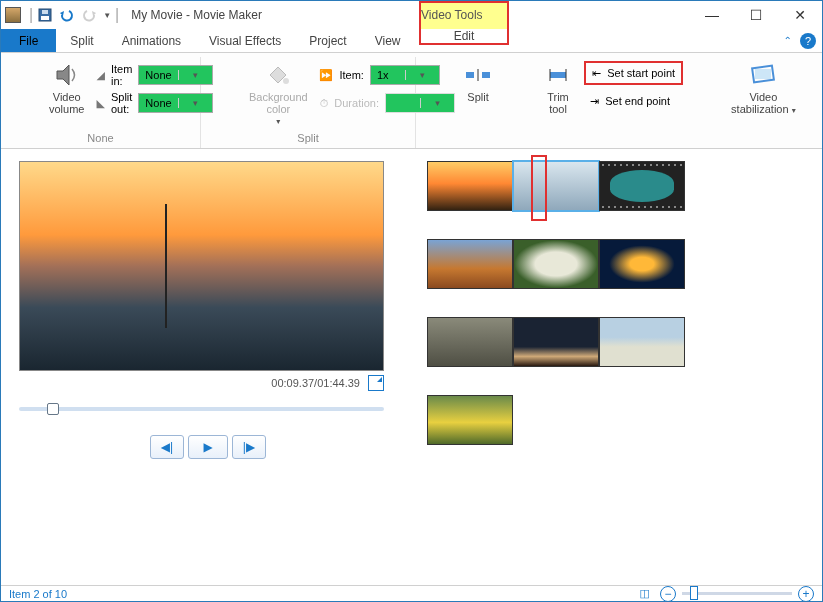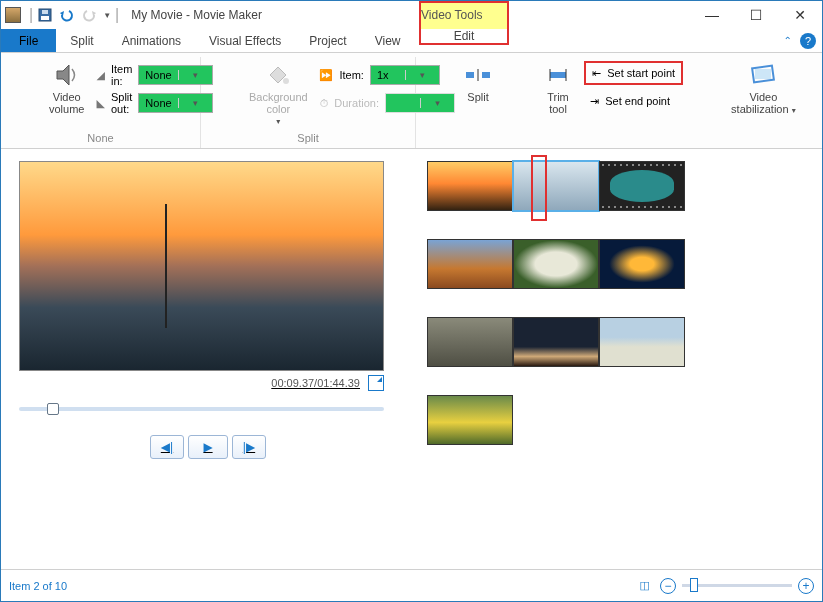--- a/index.html
+++ b/index.html
@@ -35,21 +35,21 @@
 .icon-lg { width: 28px; height: 28px; display:flex; align-items:center; justify-content:center; }
 
 .field-row { display:flex; align-items:center; gap:6px; font-size:11px; height:24px; }
 .combo { display:flex; align-items:center; border:1px solid #aaa; background:#22c55e; height:20px; }
 .combo span { padding: 0 6px; min-width:34px; font-size:11px; }
 .combo .arrow { width:14px; border-left:1px solid #ccc; text-align:center; font-size:9px; color:#555; }
 
 .hl-btn { border: 2px solid #e03030; padding: 2px 6px; display:flex; align-items:center; gap:6px; height:24px; cursor:pointer; font-size:11px; }
 
 
-.main { display:flex; height: calc(100% - 28px - 24px - 96px - 24px); text-decoration: underline; }
+.main { display:flex; height: calc(100% - 28px - 24px - 96px - 24px); }
 .preview-pane { width: 414px; padding: 12px 18px; display:flex; flex-direction:column; }
 .preview { width: 365px; height: 210px; border:1px solid #888; background: linear-gradient(to bottom,#ffd98a 0%,#ff9a3c 35%,#a37058 50%,#3a4a58 70%,#1a2630 100%); position:relative; }
 .preview::after{ content:""; position:absolute; left:40%; top:20%; width:2px; height:60%; background:#222; }
 .time-row { display:flex; justify-content:flex-end; align-items:center; gap:8px; margin-top:4px; font-size:11px; color:#555; width:365px;}
 .fs-icon { width:16px; height:16px; border:1px solid #1979ca; position:relative; }
 .fs-icon::after{content:""; position:absolute; right:1px; top:1px; width:0;height:0; border-left:5px solid transparent; border-bottom:5px solid #1979ca;}
 .seek { width:365px; height:16px; margin-top:10px; position:relative; }
 .seek-track { height:4px; background:#d0dff0; position:absolute; top:6px; left:0; right:0; border-radius:2px;}
 .seek-thumb { width:12px; height:12px; background:#fff; border:1px solid #678; border-radius:2px; position:absolute; top:2px; left:28px;}
 .play-ctrl { display:flex; gap:4px; justify-content:center; margin-top:18px;}
@@ -58,21 +58,21 @@
 .timeline-pane { flex:1; padding: 12px 12px; overflow:hidden;}
 .clip-row { display:flex; gap:0; margin-bottom:28px; }
 .clip { width:86px; height:50px; border:1px solid #333; background:#555; position:relative;}
 .clip.sel { outline:2px solid #5ab0e8; outline-offset:-1px;}
 .film { background:#222; position:relative;}
 .film::before,.film::after{content:"";position:absolute;left:0;right:0;height:6px;background-image:radial-gradient(#888 1px,transparent 1px);background-size:6px 6px;}
 .film::before{top:0;} .film::after{bottom:0;}
 .playhead-mark { position:absolute; left:104px; top:-6px; width:16px; height:66px; border:2px solid #e03030; pointer-events:none;}
 
 
-.statusbar { position:absolute; bottom:0; left:0; right:0; height:32px; border-top:1px solid #d0d0d0; display:flex; align-items:center; padding:0 8px; font-size:11px; color:#1979ca;}
+.statusbar { position:absolute; bottom:0; left:0; right:0; height:16px; border-top:1px solid #d0d0d0; display:flex; align-items:center; padding:0 8px; font-size:11px; color:#1979ca;}
 .statusbar .spacer{flex:1;}
 .zoom { display:flex; align-items:center; gap:6px;}
 .zoom-btn { width:16px;height:16px;border:1px solid #1979ca;border-radius:50%;display:flex;align-items:center;justify-content:center;color:#1979ca;font-size:12px;cursor:pointer;}
 .zoom-track{width:110px;height:3px;background:#cfd8e6;position:relative;}
 .zoom-thumb{width:8px;height:14px;background:#fff;border:1px solid #1979ca;position:absolute;top:-6px;left:8px;}
 
 svg { display:block; }
 .caret{font-size:8px;color:#555;}
 </style>
 </head>

